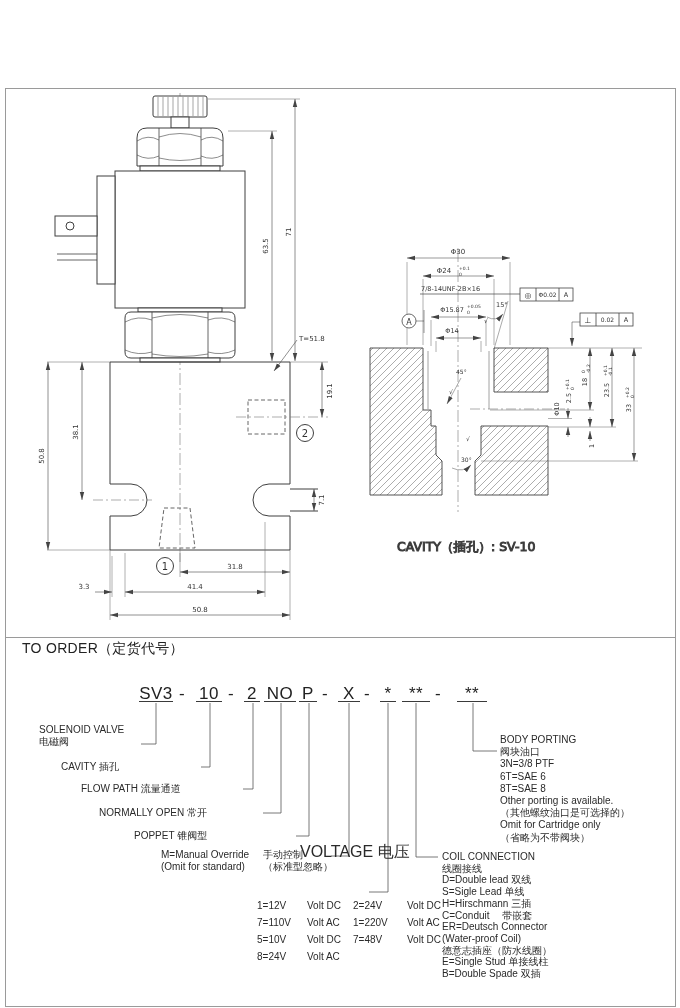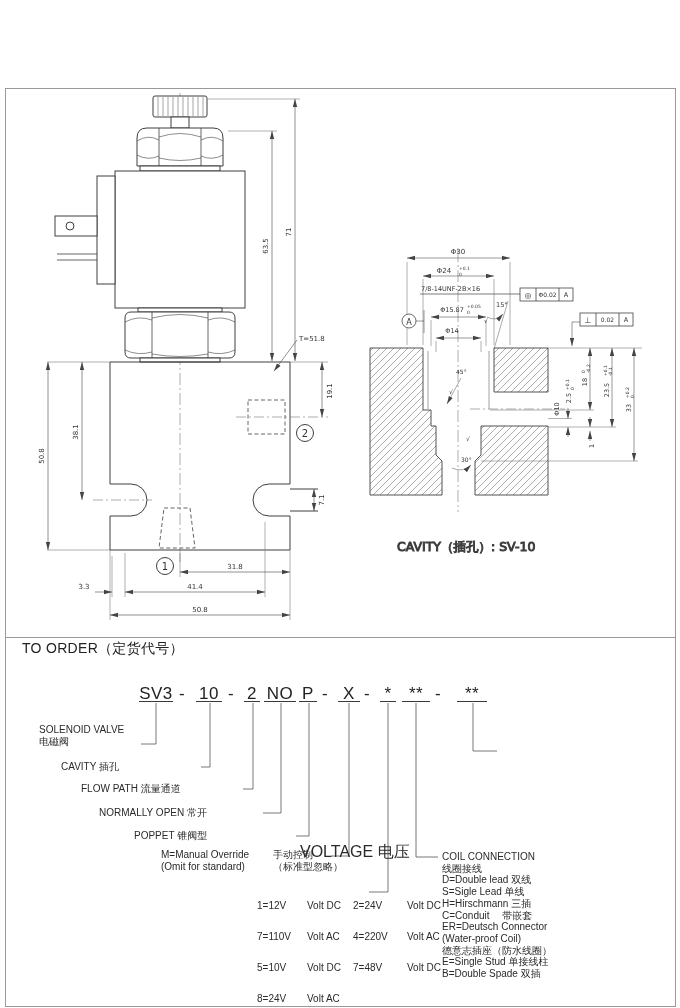--- a/index.html
+++ b/index.html
@@ -9,24 +9,24 @@
   .divider{position:absolute;left:5px;top:637px;width:670px;height:0;border-top:1px solid #9a9a9a}
   svg{position:absolute;left:0;top:0}
   svg text{font-family:"DejaVu Sans","Liberation Sans",sans-serif;fill:#333}
   .d7{font-size:7px}.d65{font-size:6.5px}.d6{font-size:6px}.d45{font-size:4.5px}
   .d8{font-size:8px}.d10{font-size:10px}.d12{font-size:12.5px;fill:#222}
   .title{position:absolute;left:22px;top:640px;font-size:14px;color:#222;letter-spacing:.3px}
   .seg{position:absolute;top:684px;height:17px;font-size:17px;color:#222;text-align:center;letter-spacing:.5px}
   .seg.u{border-bottom:1.2px solid #3a3a3a}
   .lbl{position:absolute;font-size:10px;color:#2a2a2a;white-space:nowrap;line-height:11.5px}
   .r{text-align:left}
-  .manual{position:absolute;left:161px;top:849px;display:flex;gap:24px;font-size:10px;line-height:11.5px;white-space:nowrap}
+  .manual{position:absolute;left:161px;top:849px;display:flex;gap:14px;font-size:10px;line-height:11.5px;white-space:nowrap}
   .vhead{position:absolute;left:300px;top:842px;width:68px;font-size:16px;white-space:nowrap}
   .vtable{position:absolute;left:257px;top:900px;display:grid;grid-template-columns:50px 46px 54px 46px;
-          row-gap:20px;font-size:10px;white-space:nowrap}
+          row-gap:6px;font-size:10px;white-space:nowrap}
   .list{position:absolute;font-size:10px;white-space:nowrap}
   .coil-list{left:442px;top:851px;line-height:11.7px}
   .port-list{left:500px;top:734px;line-height:12.2px}
 </style>
 </head>
 <body>
 
 <div class="page">
   <div class="frame"></div>
   <div class="divider"></div>
@@ -291,21 +291,21 @@
   </div>
 
   <div class="vhead">VOLTAGE  电压</div>
   <div class="vtable">
     <span>1=12V</span>
     <span>Volt DC</span>
     <span>2=24V</span>
     <span>Volt DC</span>
     <span>7=110V</span>
     <span>Volt AC</span>
-    <span>4=220V</span>
+    <span>1=220V</span>
     <span>Volt AC</span>
     <span>5=10V</span>
     <span>Volt DC</span>
     <span>7=48V</span>
     <span>Volt DC</span>
     <span>8=24V</span>
     <span>Volt AC</span>
     <span></span>
     <span></span>
   </div>
@@ -317,13 +317,24 @@
     <div>S=Sigle Lead  单线</div>
     <div>H=Hirschmann  三插</div>
     <div>C=Conduit　 带嵌套</div>
     <div>ER=Deutsch Connector</div>
     <div>(Water-proof Coil)</div>
     <div>德意志插座（防水线圈）</div>
     <div>E=Single Stud  单接线柱</div>
     <div>B=Double Spade  双插</div>
   </div>
 
+  <div class="list port-list">
+    <div>BODY PORTING</div>
+    <div>阀块油口</div>
+    <div>3N=3/8 PTF</div>
+    <div>6T=SAE 6</div>
+    <div>8T=SAE 8</div>
+    <div>Other porting is available.</div>
+    <div>（其他螺纹油口是可选择的）</div>
+    <div>Omit for Cartridge only</div>
+    <div>（省略为不带阀块）</div>
+  </div>
 </div>
 
 </body></html>

